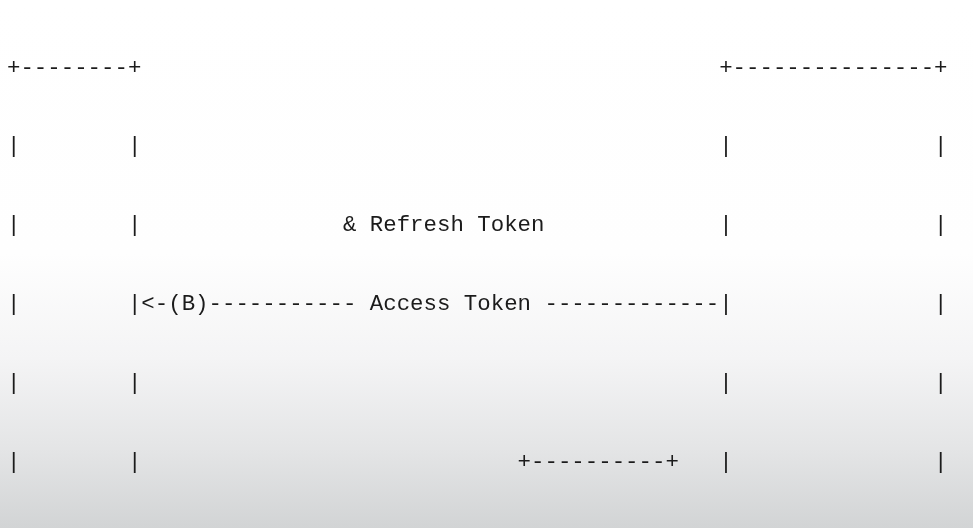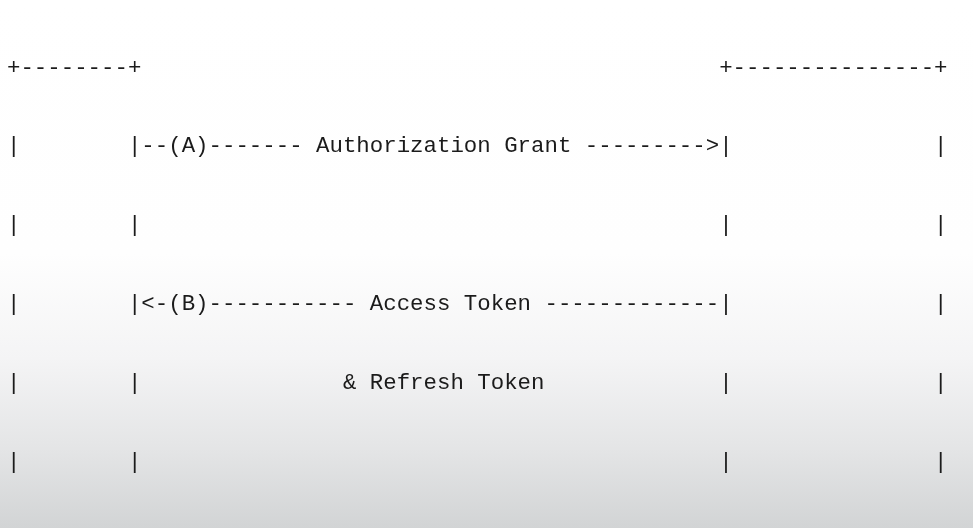--- a/index.html
+++ b/index.html
@@ -31,24 +31,23 @@
   .ascii-row {
     height: 26.3px;
     white-space: pre;
   }
 </style>
 </head>
 <body>
 
 <div class="ascii-diagram">
   <div class="ascii-row">+--------+                                           +---------------+</div>
-  <div class="ascii-row">|        |--(A)------- Authorization Grant ---------&gt;|               |</div>
   <div class="ascii-row">|        |                                           |               |</div>
+  <div class="ascii-row">|        |               &amp; Refresh Token             |               |</div>
   <div class="ascii-row">|        |&lt;-(B)----------- Access Token -------------|               |</div>
-  <div class="ascii-row">|        |               &amp; Refresh Token             |               |</div>
   <div class="ascii-row">|        |                                           |               |</div>
   <div class="ascii-row">|        |                            +----------+   |               |</div>
   
   
   
   
   
   
   
   

